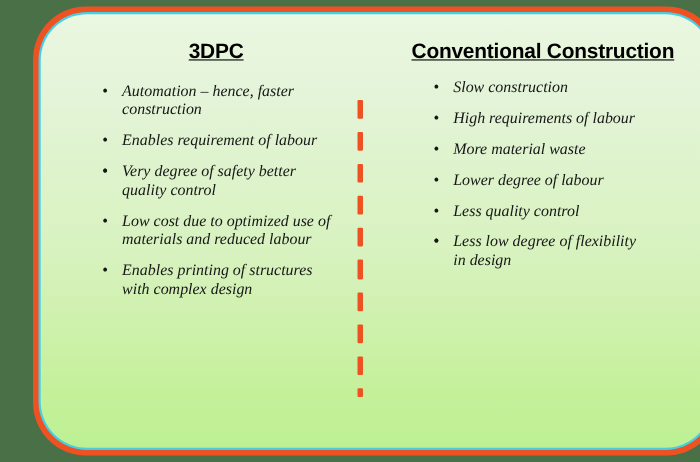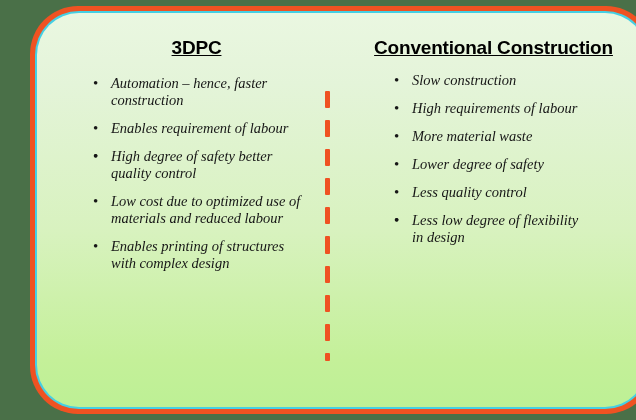--- a/index.html
+++ b/index.html
@@ -153,21 +153,21 @@
             </li>
             <li class="bullet-item">
               <span class="bullet-dot">•</span>
               <span>Enables requirement of labour</span>
             </li>
             <li class="bullet-item">
               <span class="bullet-dot">•</span>
             </li>
             <li class="bullet-item">
               <span class="bullet-dot">•</span>
-              <span>High degree of safety better quality control</span>
+              <span>Very degree of safety better quality control</span>
             </li>
             <li class="bullet-item">
               <span class="bullet-dot">•</span>
               <span>Low cost due to optimized use of materials and reduced labour</span>
             </li>
             <li class="bullet-item">
               <span class="bullet-dot">•</span>
               <span>Enables printing of structures with complex design</span>
             </li>
           </ul>
@@ -183,21 +183,21 @@
             <li class="bullet-item">
               <span class="bullet-dot">•</span>
               <span>High requirements of labour</span>
             </li>
             <li class="bullet-item">
               <span class="bullet-dot">•</span>
               <span>More material waste</span>
             </li>
             <li class="bullet-item">
               <span class="bullet-dot">•</span>
-              <span>Lower degree of safety</span>
+              <span>Lower degree of labour</span>
             </li>
             <li class="bullet-item">
               <span class="bullet-dot">•</span>
               <span>Less quality control</span>
             </li>
             <li class="bullet-item">
               <span class="bullet-dot">•</span>
             </li>
             <li class="bullet-item">
               <span class="bullet-dot">•</span>

